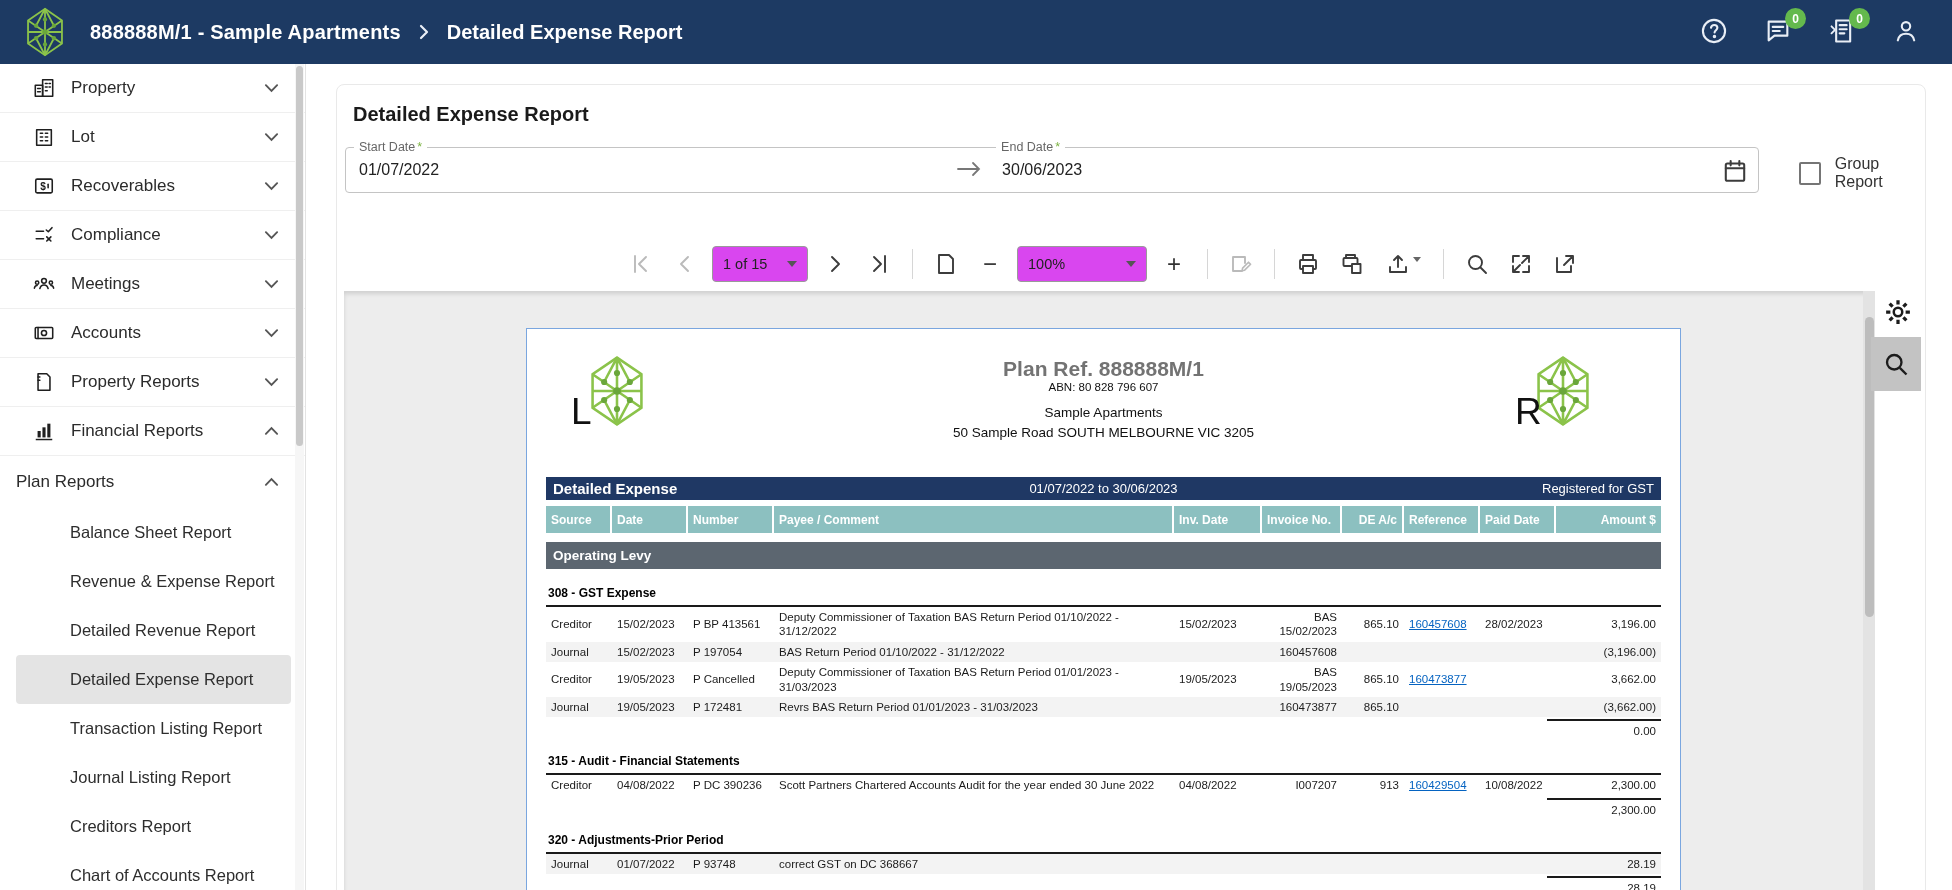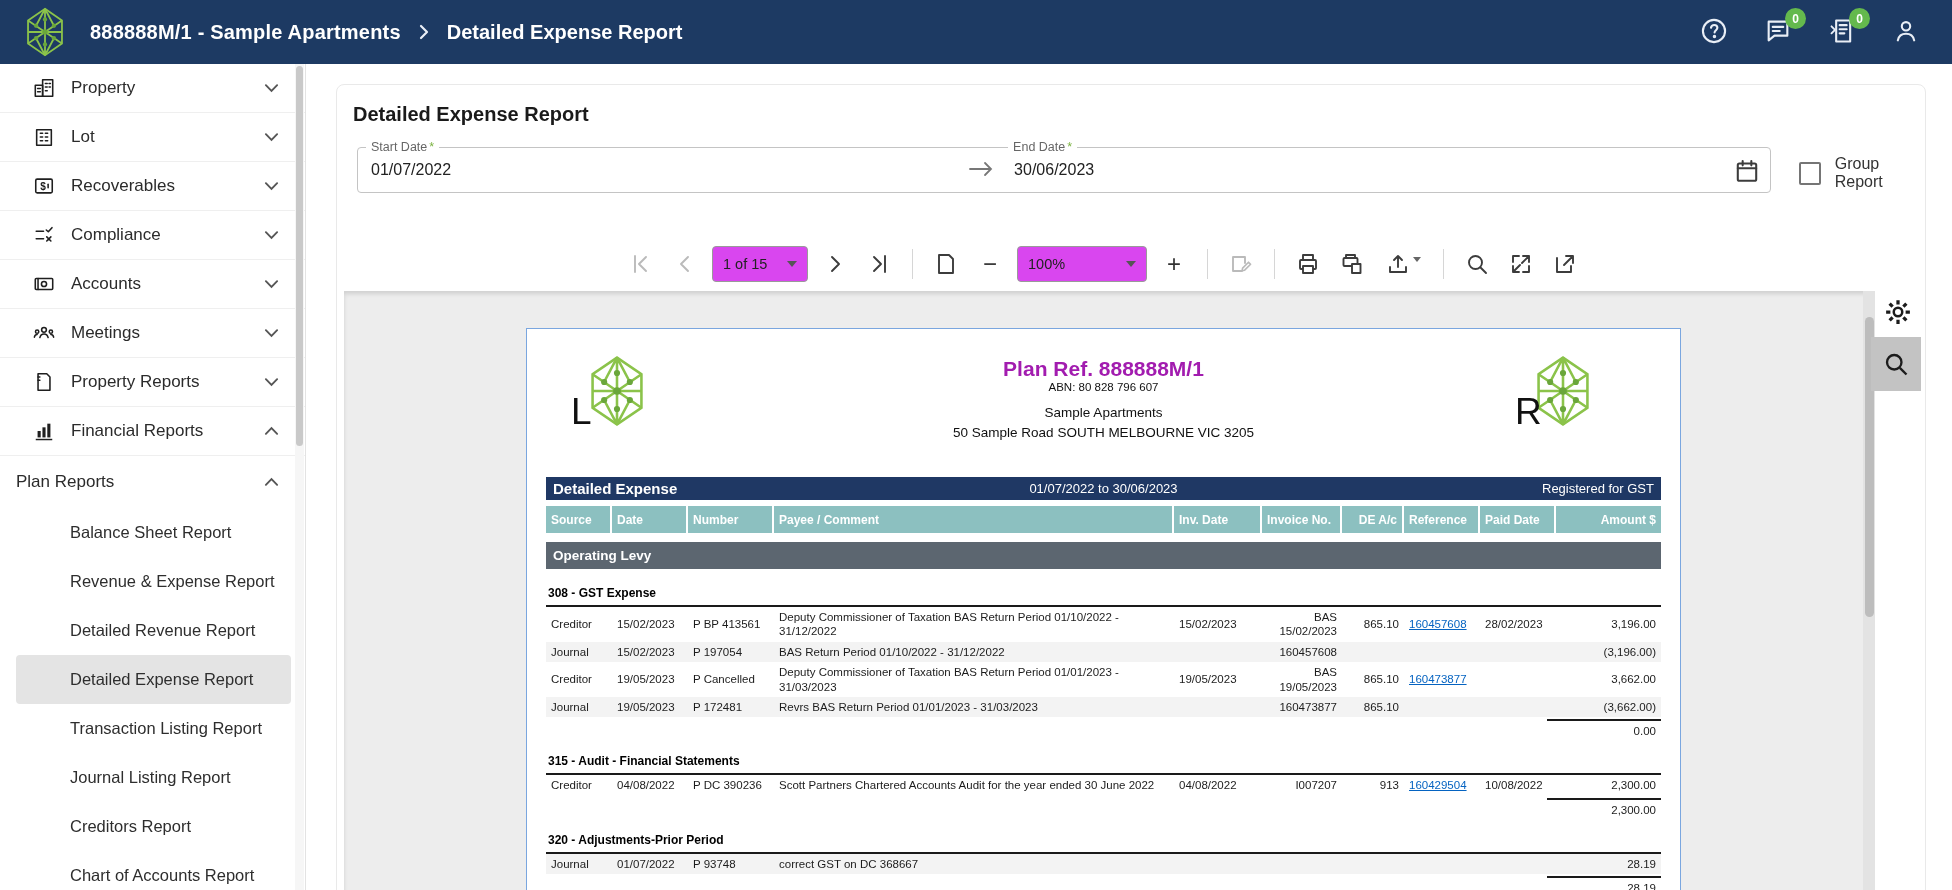--- a/index.html
+++ b/index.html
@@ -36,21 +36,21 @@
     padding-right:6px; }
   .side-sub.active { background:#e4e4e4; }
   .side-scroll { position:absolute; right:1px; top:0; width:9px; bottom:0; background:#f6f6f6; }
   .side-thumb { position:absolute; left:1px; width:7px; top:2px; height:380px; background:#c9c9c9; border-radius:4px; }
 
   
   .card { position:absolute; left:336px; top:84px; width:1590px; height:830px;
     background:#fff; border:1px solid #e9e9e9; border-radius:8px; }
   .page-title { position:absolute; left:16px; top:18px; font-size:20px; font-weight:bold; color:#1a1a1a; }
 
-  .date-field { position:absolute; left:20px; top:62px; width:1414px; height:46px;
+  .date-field { position:absolute; left:8px; top:62px; width:1414px; height:46px;
     border:1px solid #c4c4c4; border-radius:4px; }
   .float-lbl { position:absolute; top:-8px; background:#fff; padding:0 5px; font-size:12.5px; color:#666; }
   .float-lbl .req { color:#7cb342; margin-left:2px; }
   .lbl-start { left:8px; }
   .lbl-end { left:calc(45.9% + 2px); }
   .date-val { position:absolute; top:0; height:44px; border:0; outline:0; background:transparent;
     font-size:16px; color:#222; font-family:inherit; width:150px; }
   .val-start { left:13px; }
   .val-end { left:calc(45.9% + 8px); }
   .range-arrow { position:absolute; left:43.2%; top:11px; }
@@ -87,21 +87,21 @@
   
   .page { position:absolute; left:182px; top:37px; width:1155px; height:1400px; background:#fff;
     border:1px solid #7aa6df; padding:26px 19px 0 19px; }
   .rpt-head { position:relative; height:108px; }
   .logo-wrap { position:absolute; top:0; width:64px; height:72px; }
   .logo-left { left:39px; }
   .logo-right { left:985px; }
   .logo-letter { position:absolute; bottom:-6px; left:-14px; font-size:37px; color:#111; }
   .logo-letter-r { left:-16px; }
   .rpt-center { text-align:center; padding-top:2px; }
-  .plan-ref { font-size:21px; font-weight:bold; color:#a21caf; }
+  .plan-ref { font-size:21px; font-weight:bold; color:#737373; }
   .abn { font-size:11.5px; color:#111; margin-top:0; }
   .bp-name { font-size:13.5px; color:#111; margin-top:12px; }
   .bp-addr { font-size:13.5px; color:#111; margin-top:5px; }
 
   .navy-bar { position:relative; margin-top:14px; height:23px; background:#1f3864; color:#fff;
     display:flex; align-items:center; }
   .navy-title { font-size:15px; font-weight:bold; padding-left:7px; }
   .navy-period { position:absolute; left:0; right:0; text-align:center; font-size:13px; }
   .navy-gst { margin-left:auto; font-size:13px; padding-right:7px; }
 
@@ -248,40 +248,40 @@
           </svg></span>
         <span class="lbl">Compliance</span>
         <span class="chev">
           <svg viewBox="0 0 16 10" width="15" height="10" fill="none" stroke="#555" stroke-width="2" stroke-linecap="round">
             <path d="M2 2l6 6 6-6"></path>
           </svg>
         </span>
       </div>
       <div class="side-item">
         <span class="ic"><svg class="ln" viewBox="0 0 24 24">
-            <rect x="2.5" y="6" width="19" height="12" rx="1"></rect>
-            <circle cx="12" cy="12" r="2.8"></circle>
-            <path d="M5.5 6v12"></path>
-          </svg></span>
-        <span class="lbl">Accounts</span>
-        <span class="chev">
-          <svg viewBox="0 0 16 10" width="15" height="10" fill="none" stroke="#555" stroke-width="2" stroke-linecap="round">
-            <path d="M2 2l6 6 6-6"></path>
-          </svg>
-        </span>
-      </div>
-      <div class="side-item">
-        <span class="ic"><svg class="ln" viewBox="0 0 24 24">
             <circle cx="12" cy="8.5" r="2.6"></circle>
             <path d="M7.5 17c.6-2.8 2.5-4 4.5-4s3.9 1.2 4.5 4"></path>
             <circle cx="4.5" cy="10.5" r="1.8"></circle>
             <circle cx="19.5" cy="10.5" r="1.8"></circle>
             <path d="M1.5 16.5c.4-1.8 1.7-2.8 3-2.8M22.5 16.5c-.4-1.8-1.7-2.8-3-2.8"></path>
           </svg></span>
         <span class="lbl">Meetings</span>
+        <span class="chev">
+          <svg viewBox="0 0 16 10" width="15" height="10" fill="none" stroke="#555" stroke-width="2" stroke-linecap="round">
+            <path d="M2 2l6 6 6-6"></path>
+          </svg>
+        </span>
+      </div>
+      <div class="side-item">
+        <span class="ic"><svg class="ln" viewBox="0 0 24 24">
+            <rect x="2.5" y="6" width="19" height="12" rx="1"></rect>
+            <circle cx="12" cy="12" r="2.8"></circle>
+            <path d="M5.5 6v12"></path>
+          </svg></span>
+        <span class="lbl">Accounts</span>
         <span class="chev">
           <svg viewBox="0 0 16 10" width="15" height="10" fill="none" stroke="#555" stroke-width="2" stroke-linecap="round">
             <path d="M2 2l6 6 6-6"></path>
           </svg>
         </span>
       </div>
       <div class="side-item">
         <span class="ic"><svg class="ln" viewBox="0 0 24 24">
             <path d="M5.5 3h9.5l3.5 3.5V21H5.5z"></path>
             <path d="M5.5 6.5h2M5.5 10h2"></path>

